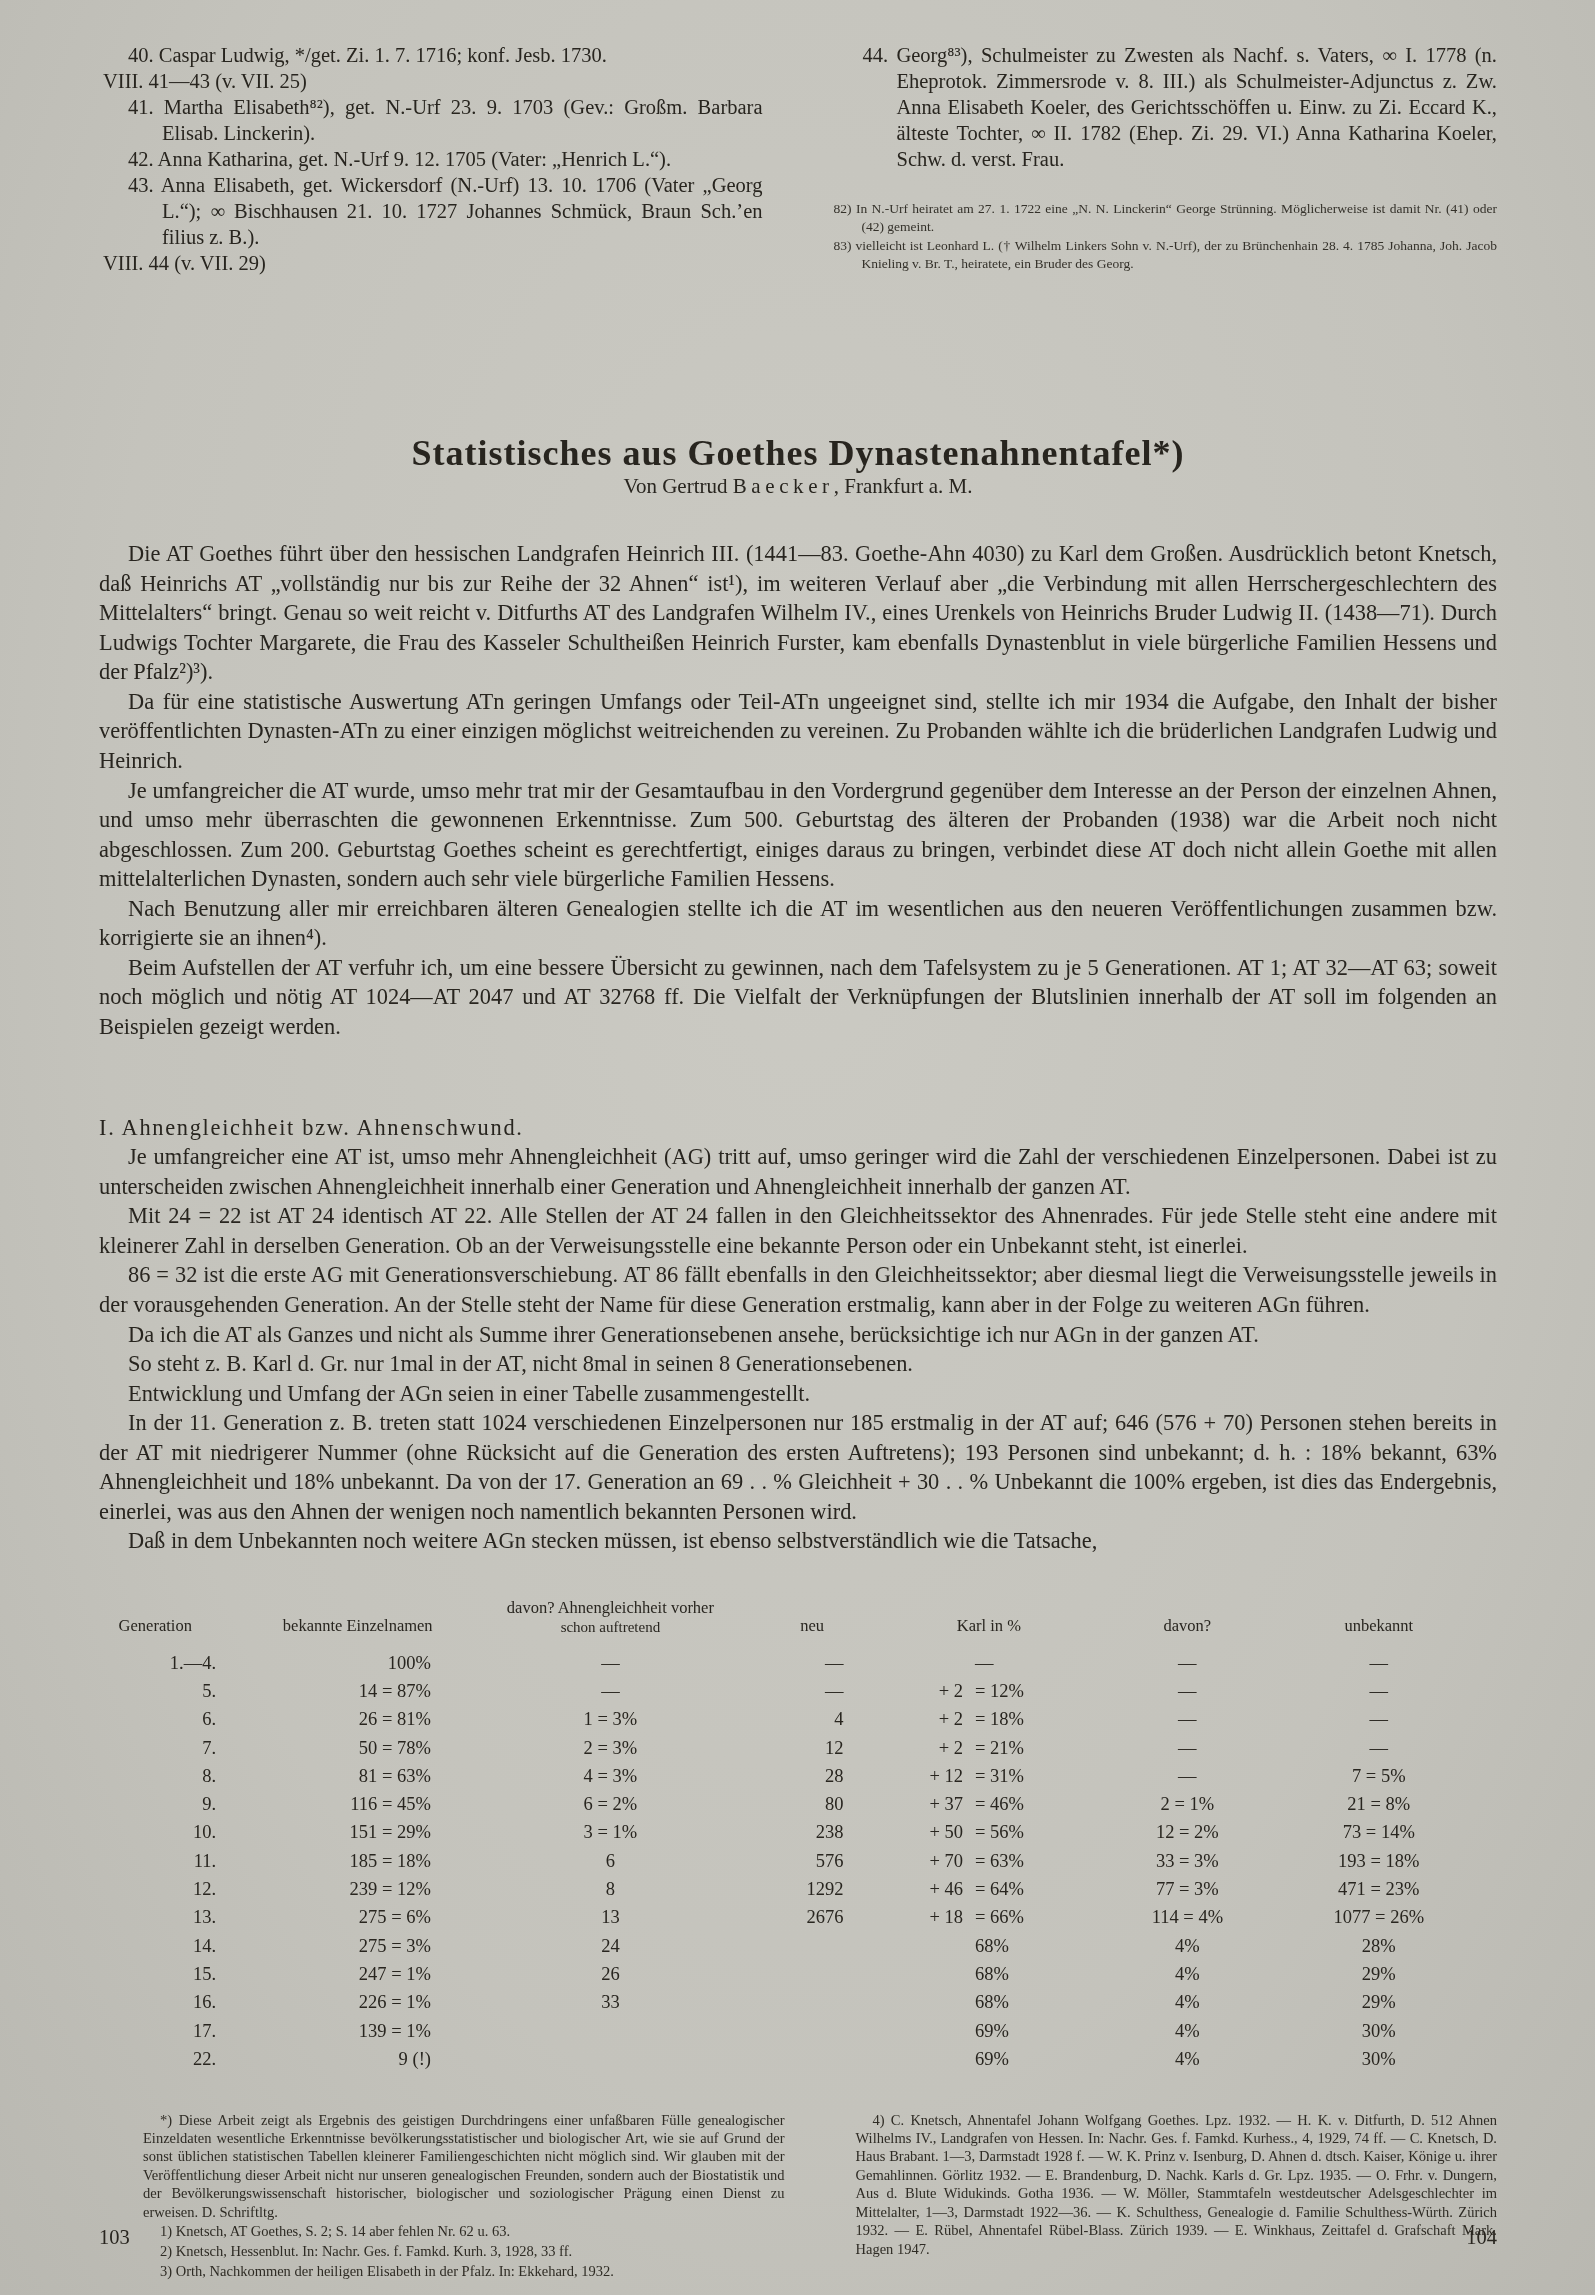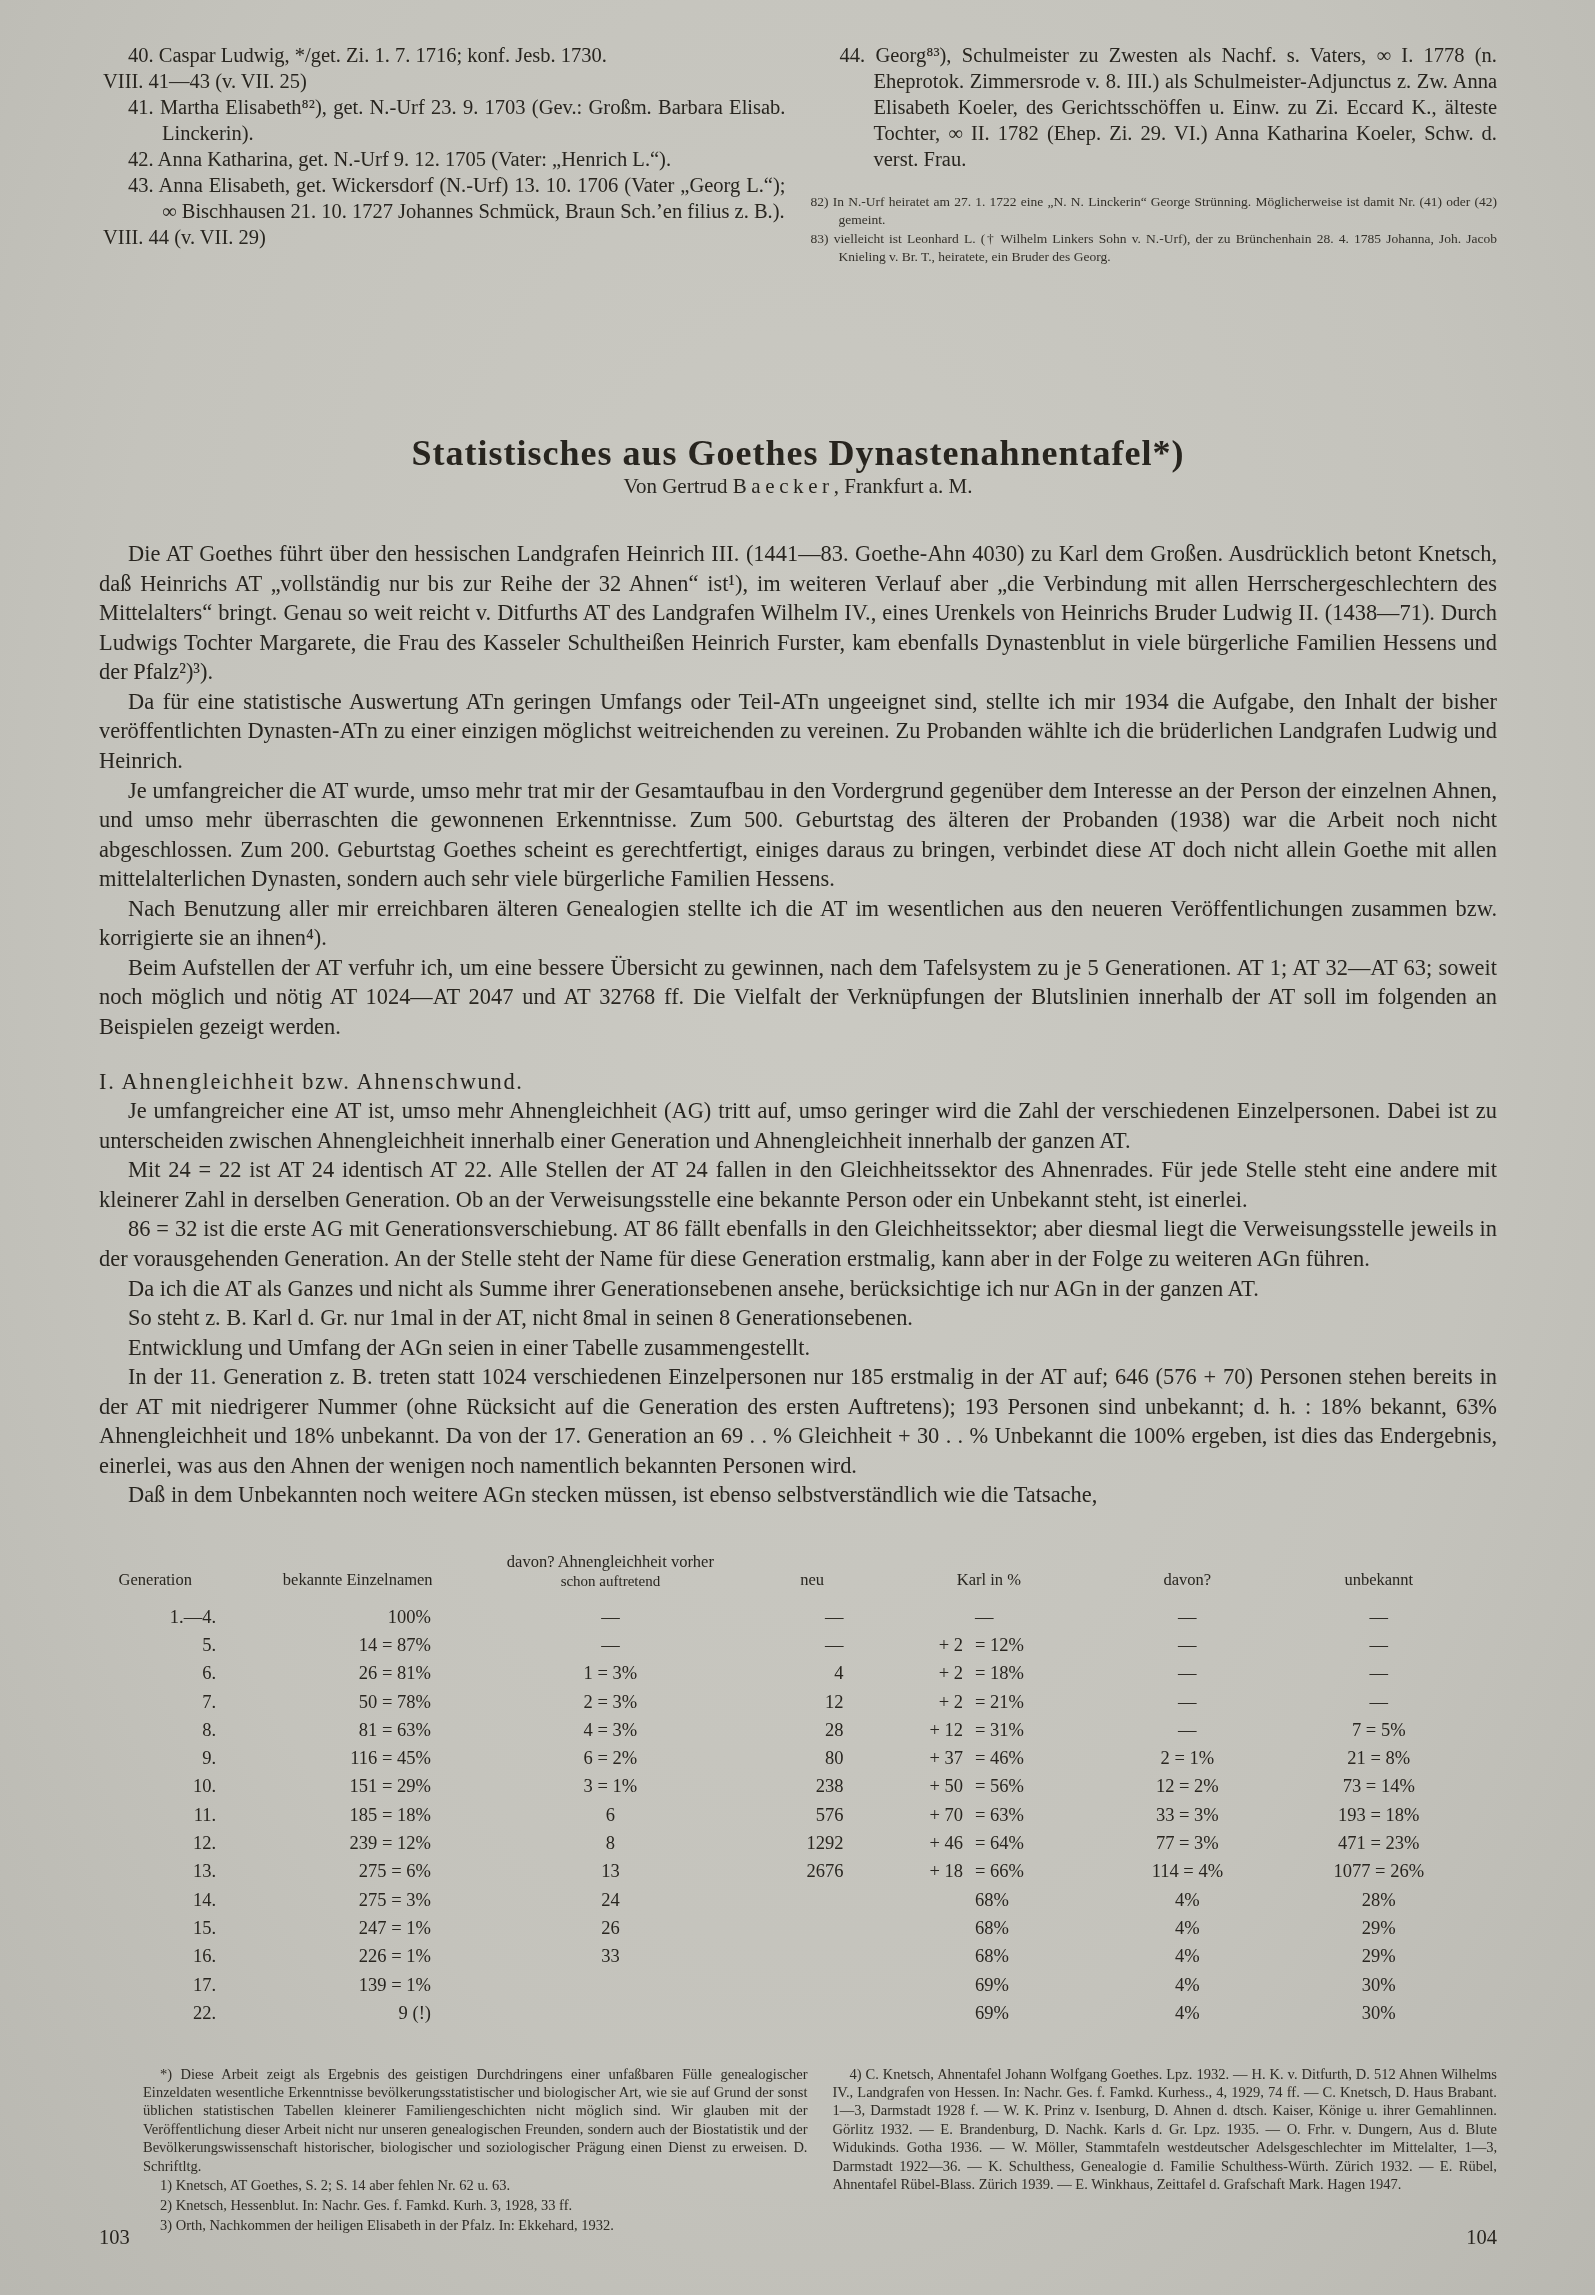--- a/index.html
+++ b/index.html
@@ -8,29 +8,29 @@
     position:relative;
     overflow:hidden;
     background:#c6c5be;
     background-image: radial-gradient(ellipse at 50% 38%, #cbcac3 0%, #c4c3bc 62%, #b9b8b1 100%);
     color:#28251f;
     font-family:"Liberation Serif","DejaVu Serif",serif;
     -webkit-font-smoothing:antialiased;
   }
   .sheet { padding:42px 99px 0 99px; height:100%; }
 
-  .twocol { display:flex; gap:25px; }
+  .twocol { display:flex; gap:71px; }
   .twocol > .col { flex:1 1 0; min-width:0; }
 
   
   .prelude { font-size:20.5px; line-height:1.27; min-height:360px; }
   .prelude p { text-align:justify; hyphens:auto; }
   .entry.num { padding-left:63px; text-indent:-34px; }
   .entry.roman { padding-left:4px; }
-  .prelude-fn { margin-top:21px; font-size:13.5px; line-height:1.3; color:#34312a; }
+  .prelude-fn { margin-top:28px; font-size:13.5px; line-height:1.3; color:#34312a; }
   .prelude-fn p { padding-left:28px; text-indent:-28px; margin-bottom:2px; }
 
   
   .title { text-align:center; font-size:36px; font-weight:bold; letter-spacing:1px; margin-top:30px; }
   .byline { text-align:center; font-size:21px; }
   .byline .spaced { letter-spacing:4.6px; }
 
   
   .main { margin-top:40px; font-size:22.4px; line-height:1.32;flex-direction:column; }
   .main p { text-align:justify; text-indent:29px; hyphens:auto; }

